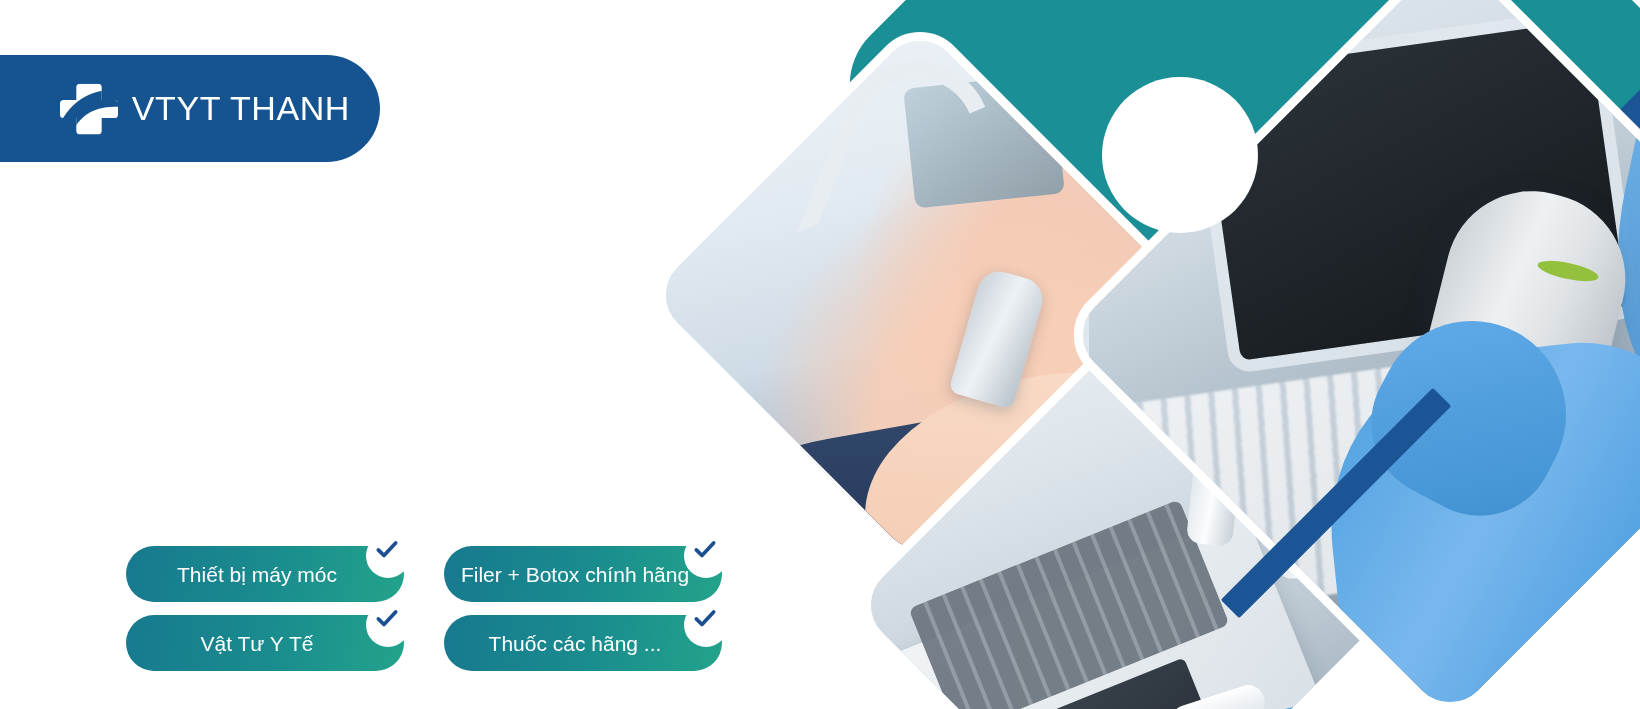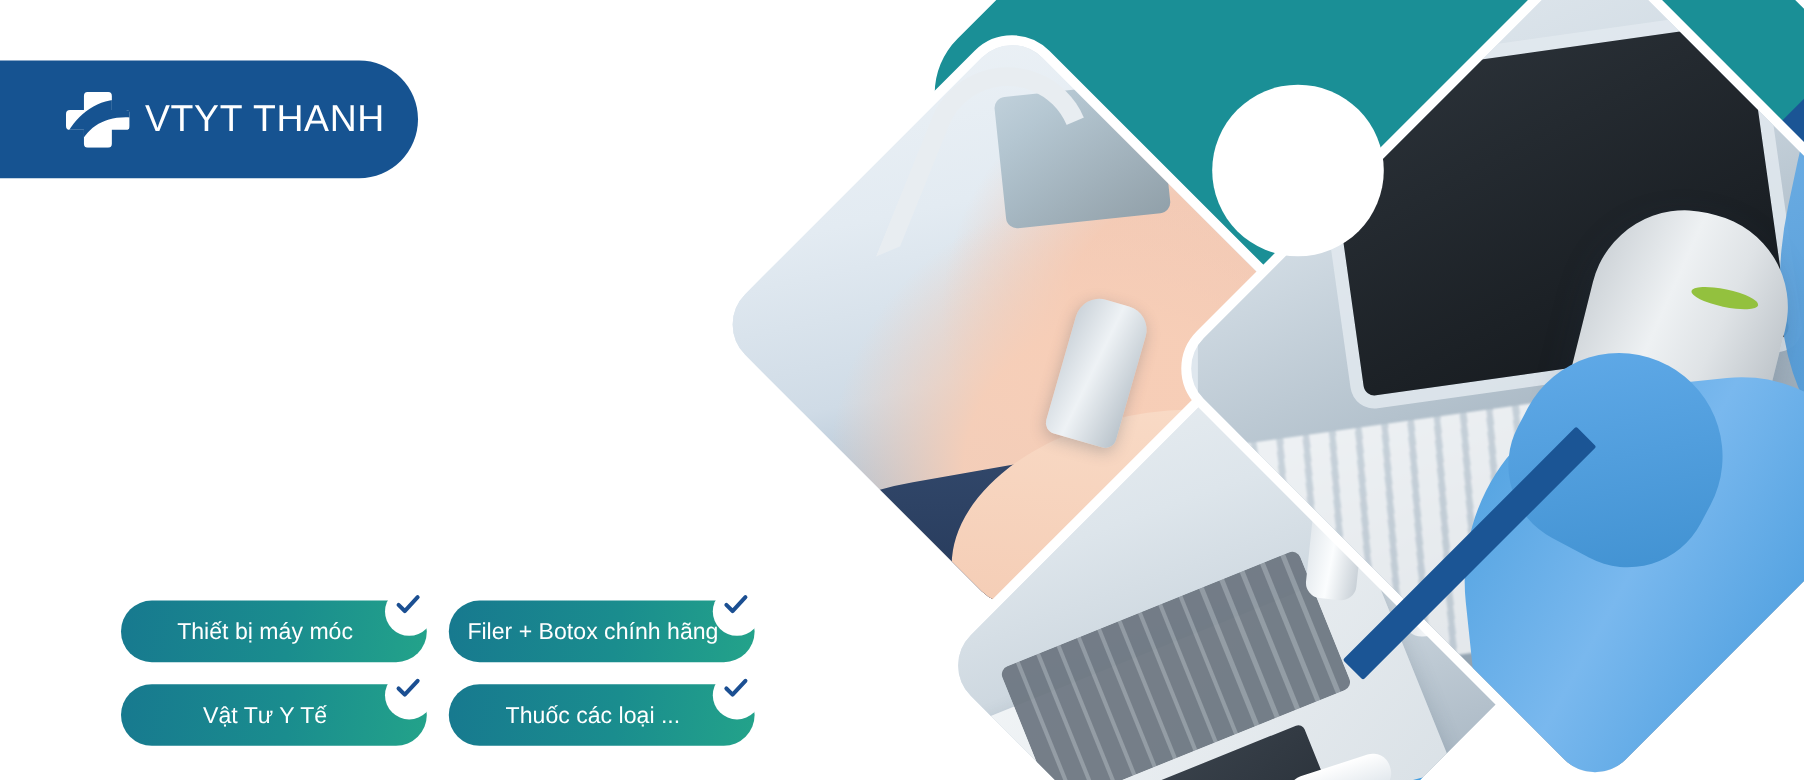--- a/index.html
+++ b/index.html
@@ -60,27 +60,26 @@
     font-size: 66px;
     font-weight: bold;
     line-height: 0.98;
     letter-spacing: -0.5px;
   }
   .headline .hl-line { display: block; white-space: nowrap; }
 
   
   .pill-grid {
     position: absolute;
-    left: 110px; top: 546px;
+    left: 126px; top: 546px;
     display: grid;
     grid-template-columns: 278px 278px;
     grid-template-rows: 56px 56px;
     column-gap: 40px;
     row-gap: 13px;
-    gap: 20px;
   }
   .pill {
     position: relative;
     height: 56px;
     border-radius: 28px;
     background: linear-gradient(100deg, #17798f 0%, #1a8d8e 55%, #23a38a 100%);
     display: flex;
     align-items: center;
     justify-content: center;
     padding: 0 34px 0 18px;
@@ -512,21 +511,21 @@
         <span class="pill-label">Vật Tư Y Tế</span>
         <span class="pill-notch"></span>
         <span class="pill-check">
           <svg viewBox="0 0 24 24" fill="none" xmlns="http://www.w3.org/2000/svg">
             <path d="M4 12.8 L9.2 18 L20 6.4" stroke="#1b4f92" stroke-width="3.4" stroke-linecap="round" stroke-linejoin="round"></path>
           </svg>
         </span>
       </div>
 
       <div class="pill">
-        <span class="pill-label">Thuốc các loại ...</span>
+        <span class="pill-label">Thuốc các hãng ...</span>
         <span class="pill-notch"></span>
         <span class="pill-check">
           <svg viewBox="0 0 24 24" fill="none" xmlns="http://www.w3.org/2000/svg">
             <path d="M4 12.8 L9.2 18 L20 6.4" stroke="#1b4f92" stroke-width="3.4" stroke-linecap="round" stroke-linejoin="round"></path>
           </svg>
         </span>
       </div>
 
     </div>
   </div>

